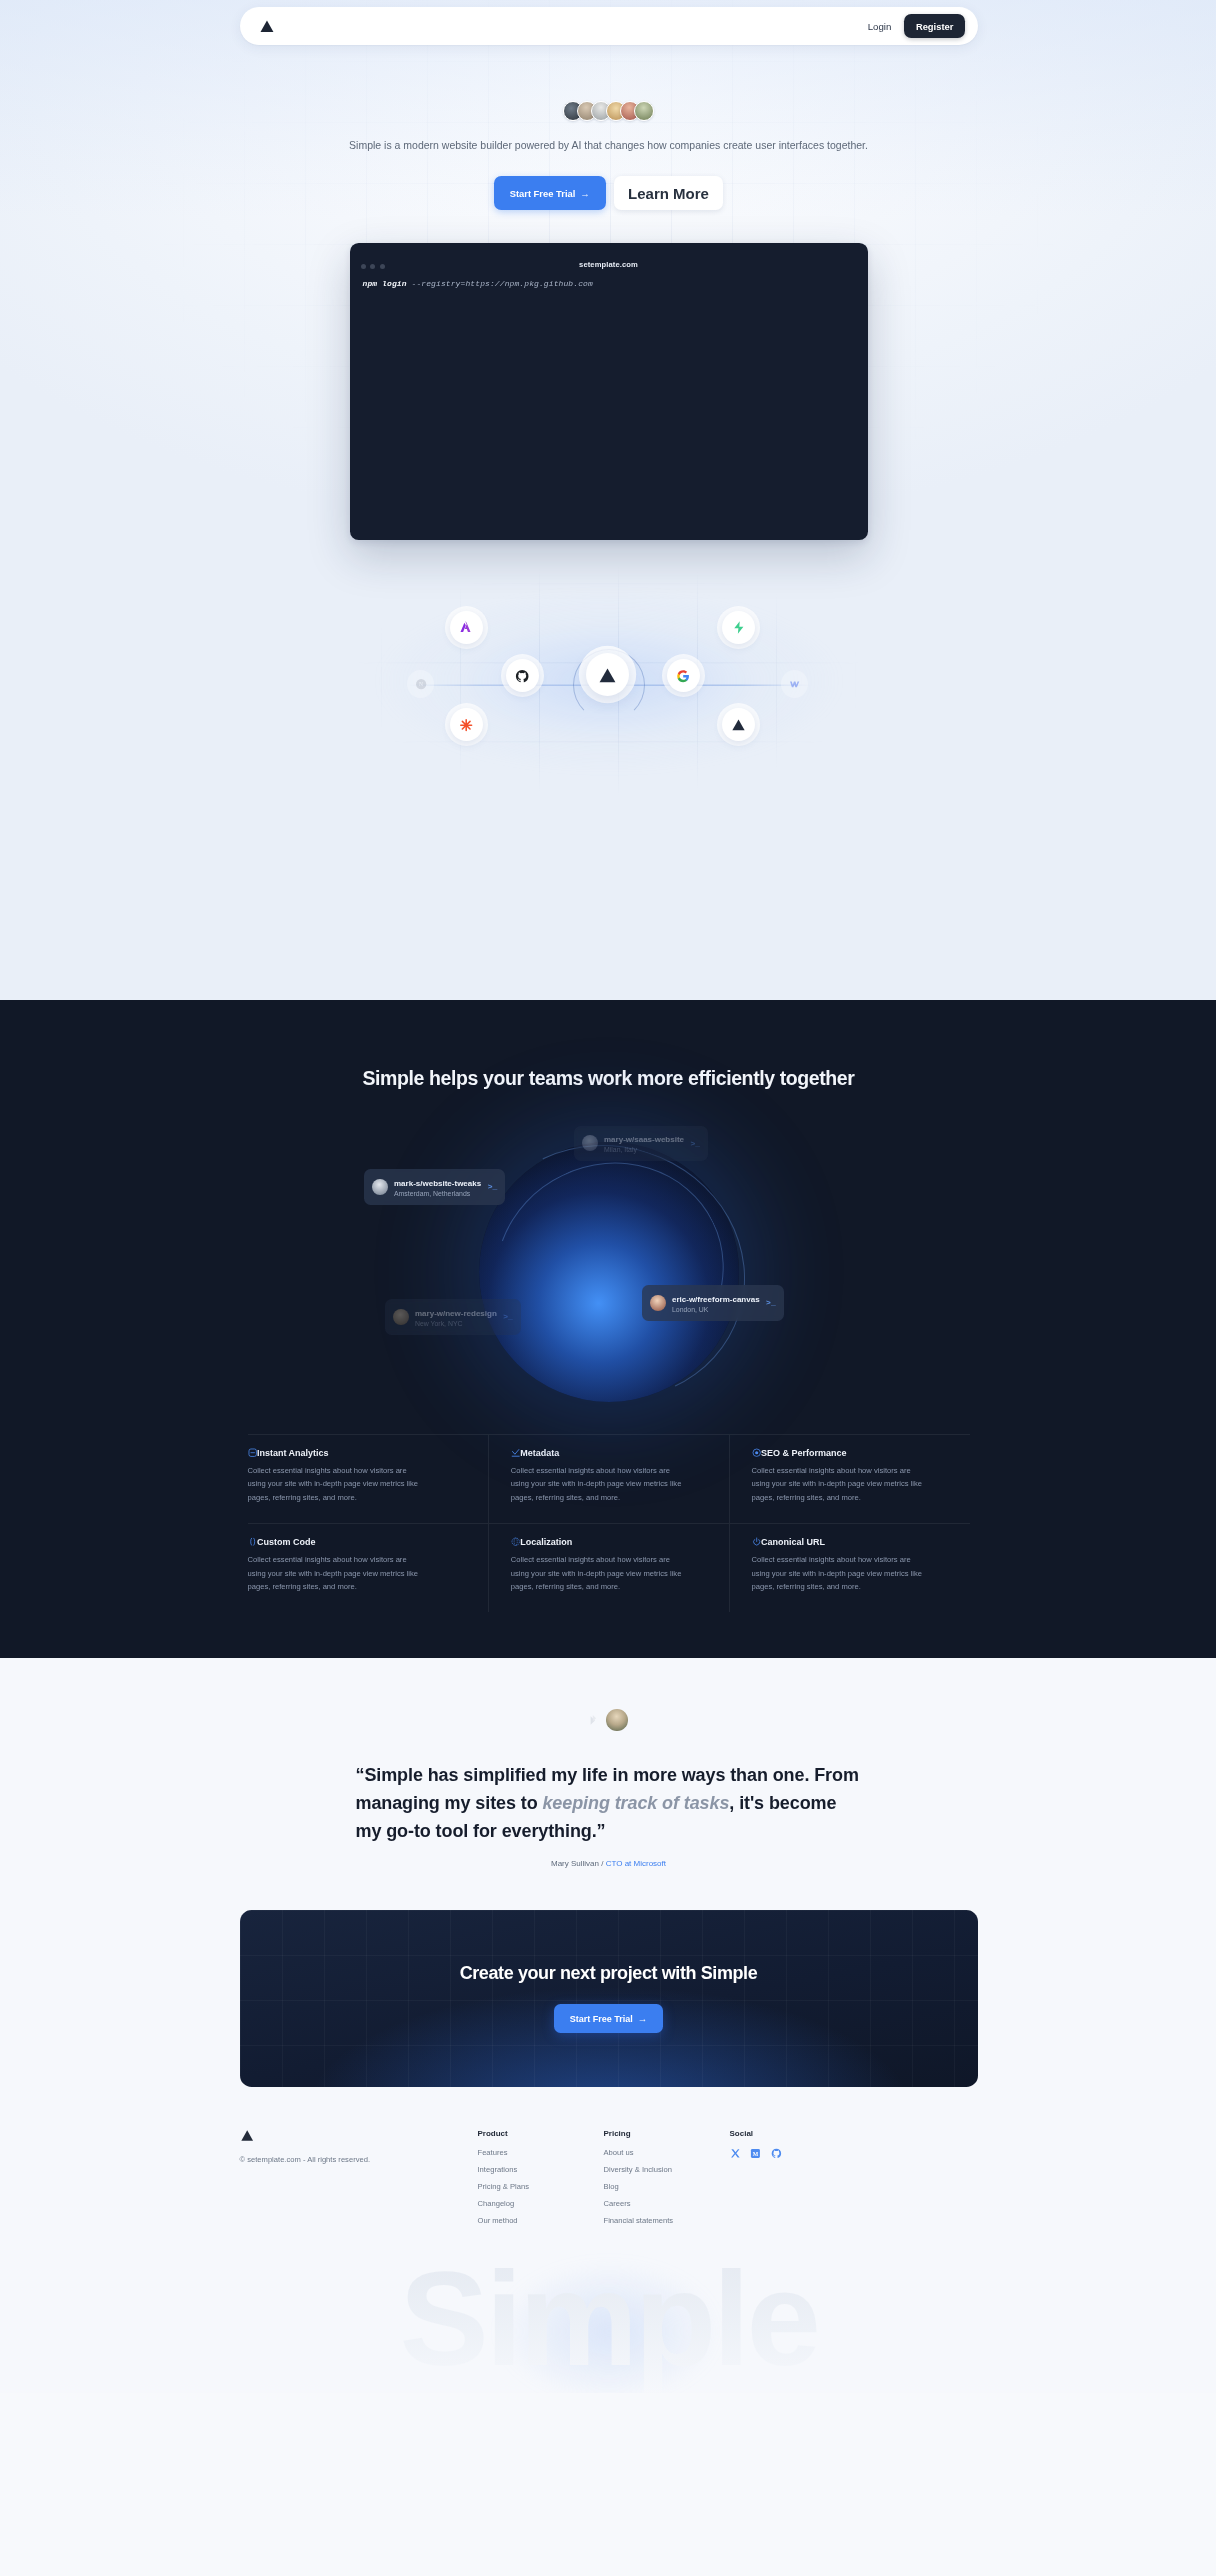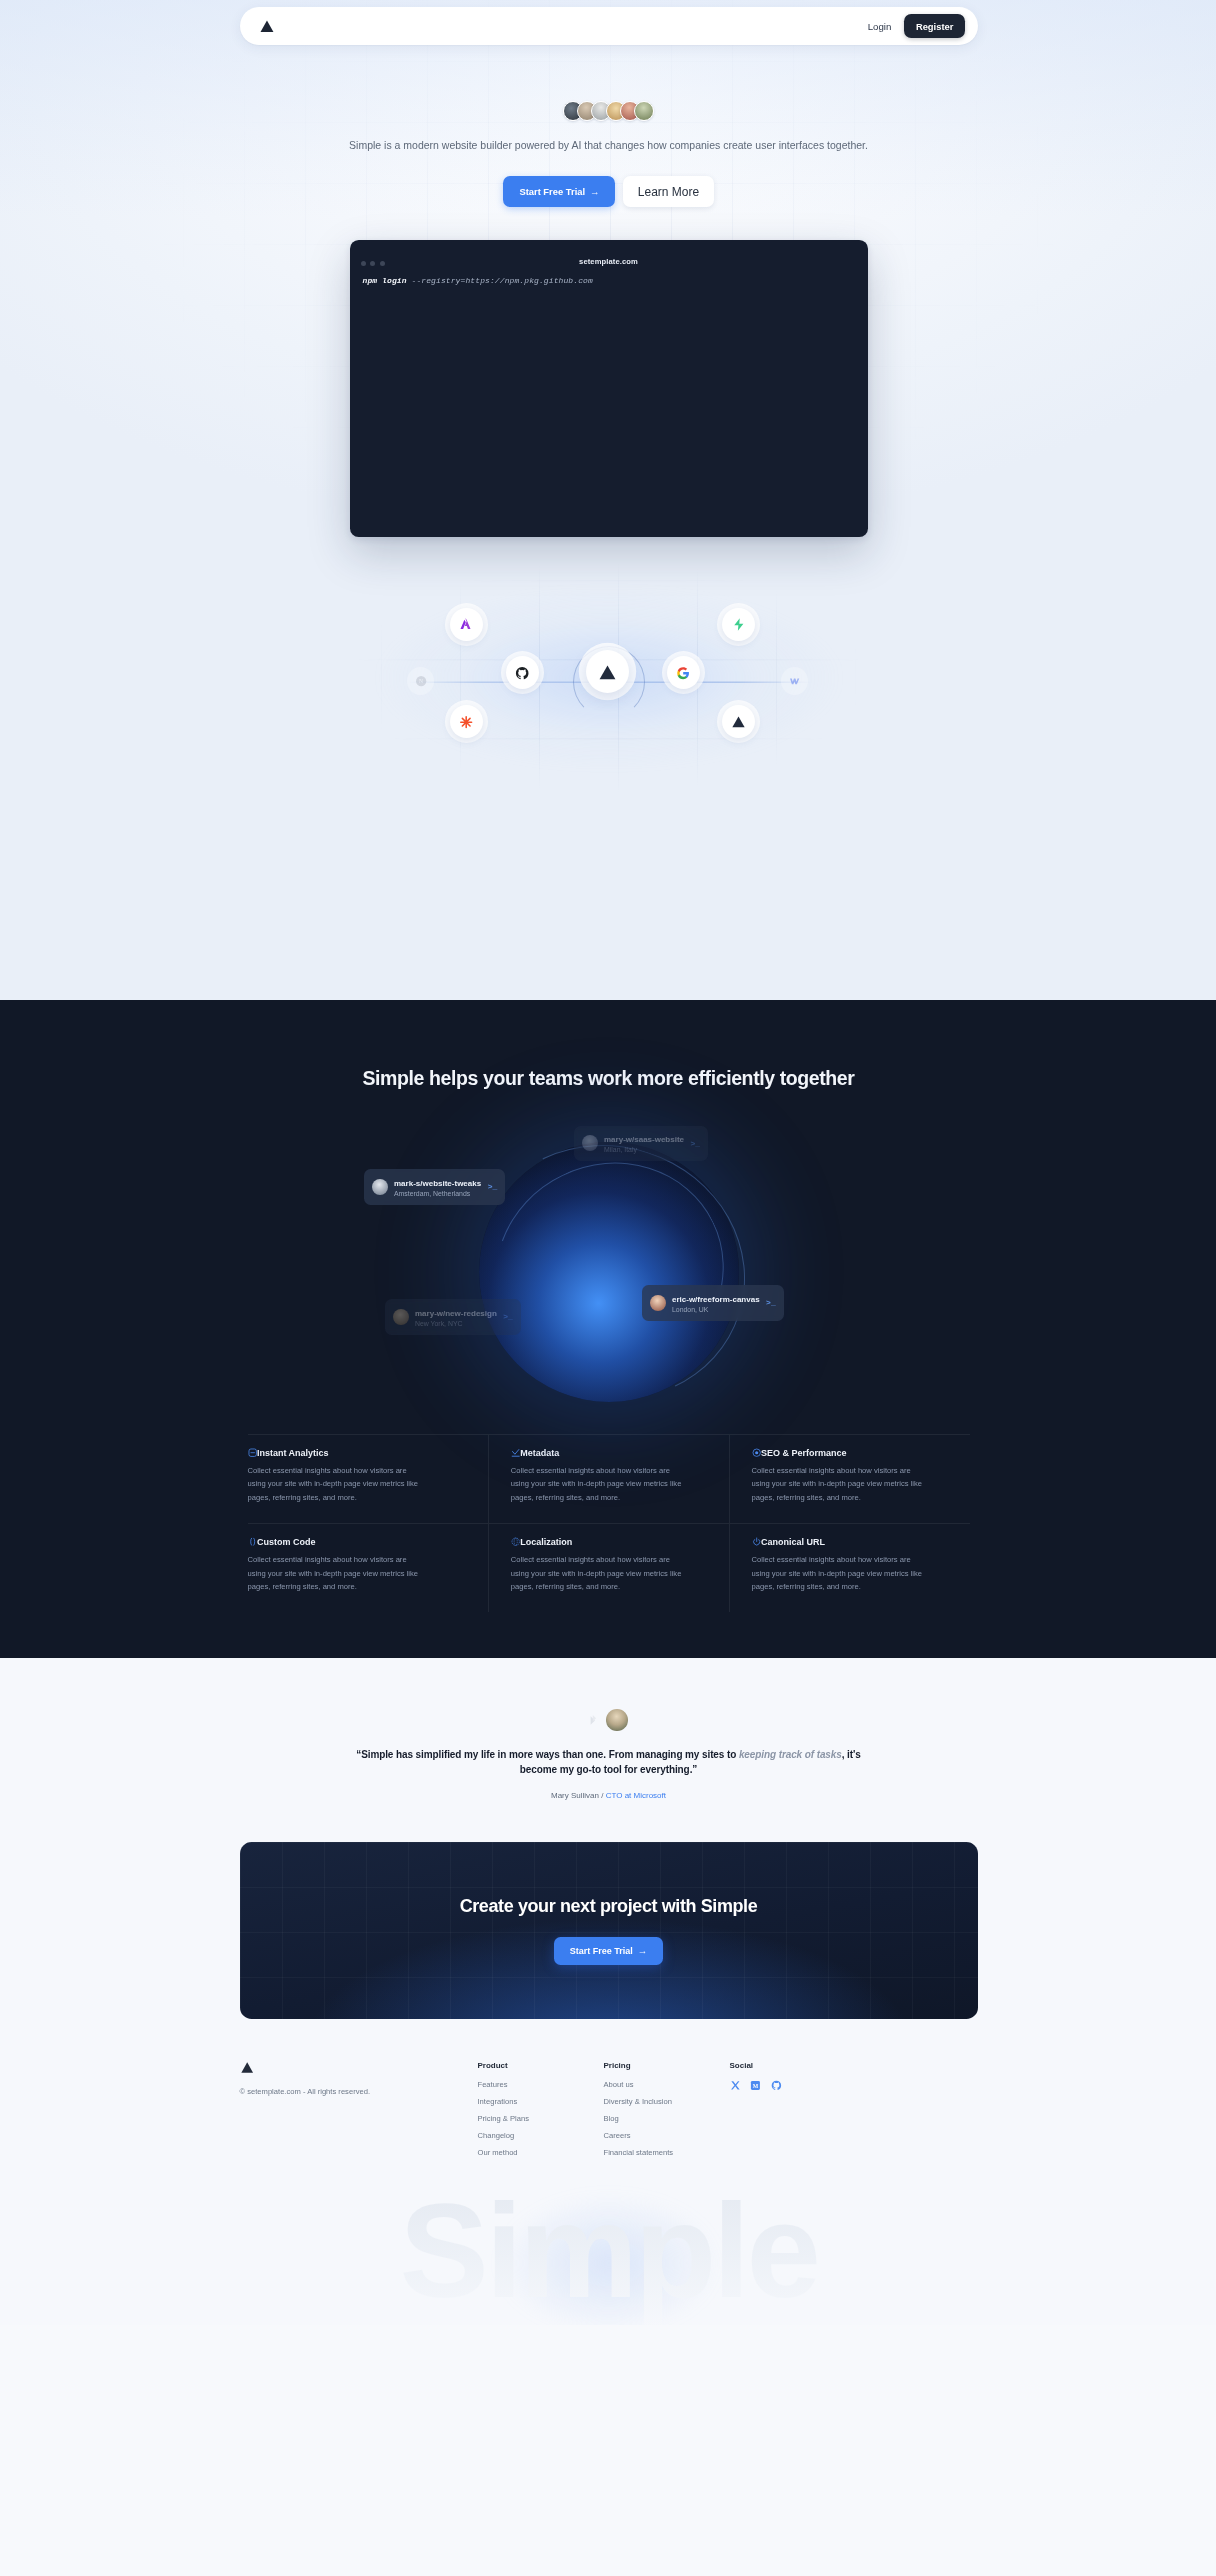--- a/index.html
+++ b/index.html
@@ -98,21 +98,21 @@
   .btn-primary {
     background: #3b7ef0;
     color: #fff; font-size: 9.4px; font-weight: 600;
     padding: 8.7px 16px; border-radius: 7.2px; border: none;
     cursor: pointer; font-family: inherit;
     box-shadow: 0 2.2px 7.2px rgba(59,126,240,.32);
     display: inline-flex; align-items: center; gap: 5px;
   }
   .btn-secondary {
     background: #fff;
-    color: #28313f; font-size: 12px; font-weight: 400;
+    color: #28313f; font-size: 15px; font-weight: 700;
     padding: 8.7px 14.4px; border-radius: 7.2px; border: none;
     cursor: pointer; font-family: inherit;
     box-shadow: 0 1.4px 5.8px rgba(40,60,100,.10);
   }
   .arrow { font-size: 9.4px; opacity: .9; }
 
   
   .terminal {
     margin: 33px auto 0;
     width: 518px; height: 297px;
@@ -246,22 +246,22 @@
 
   
   .light2 { background: #f6f8fc; width: 1217px; padding: 51px 0 0; }
   .t-av-wrap { display: flex; justify-content: center; align-items: center; gap: 4.3px; }
   .t-logo { width: 13px; height: 13px; }
   .t-av {
     width: 21.7px; height: 21.7px; border-radius: 50%;
     background: radial-gradient(circle at 48% 34%, #e6d7bc 0%, #b8a98b 45%, #4f5e46 100%);
   }
   .quote {
-    margin: 16px auto 0; width: 506px; text-align: center;
-    font-size: 10px; font-weight: 700; line-height: 1.55; color: #161d2c; letter-spacing: -0.1px;
+    margin: 31px auto 0; width: 506px; 
+    font-size: 18px; font-weight: 700; line-height: 1.55; color: #161d2c; letter-spacing: -0.1px;
   }
   .quote em { font-style: italic; color: #8b95a6; font-weight: 700; }
   .attrib { margin-top: 13px; text-align: center; font-size: 8px; color: #5e6a7b; }
   .attrib a { color: #3b7ef0; text-decoration: none; }
 
   
   .cta-band {
     position: relative; overflow: hidden;
     width: 738px; height: 177px;
     margin: 42px auto 0;

